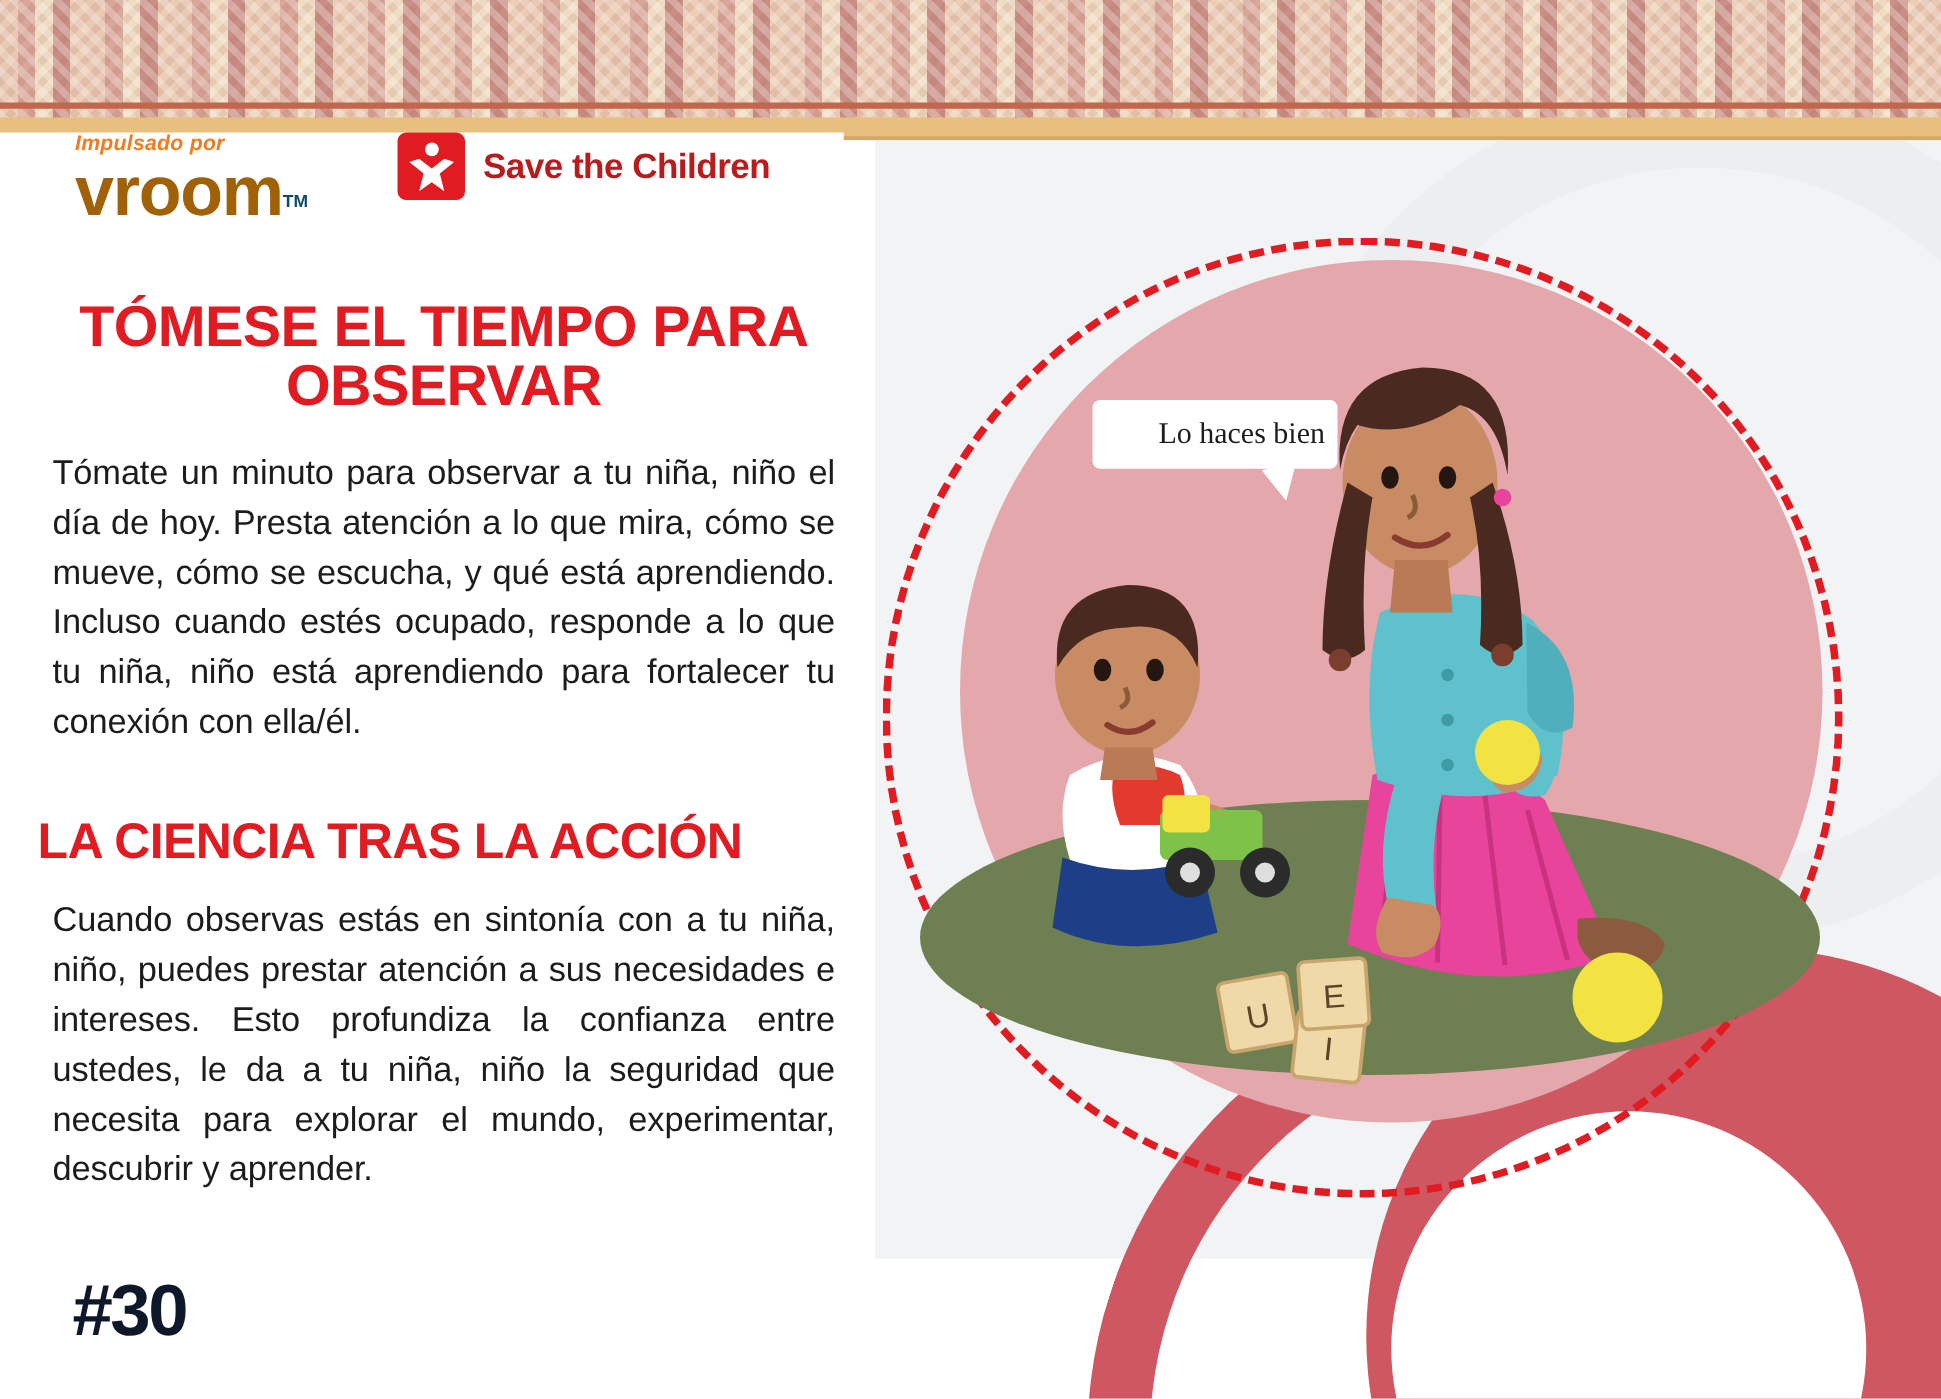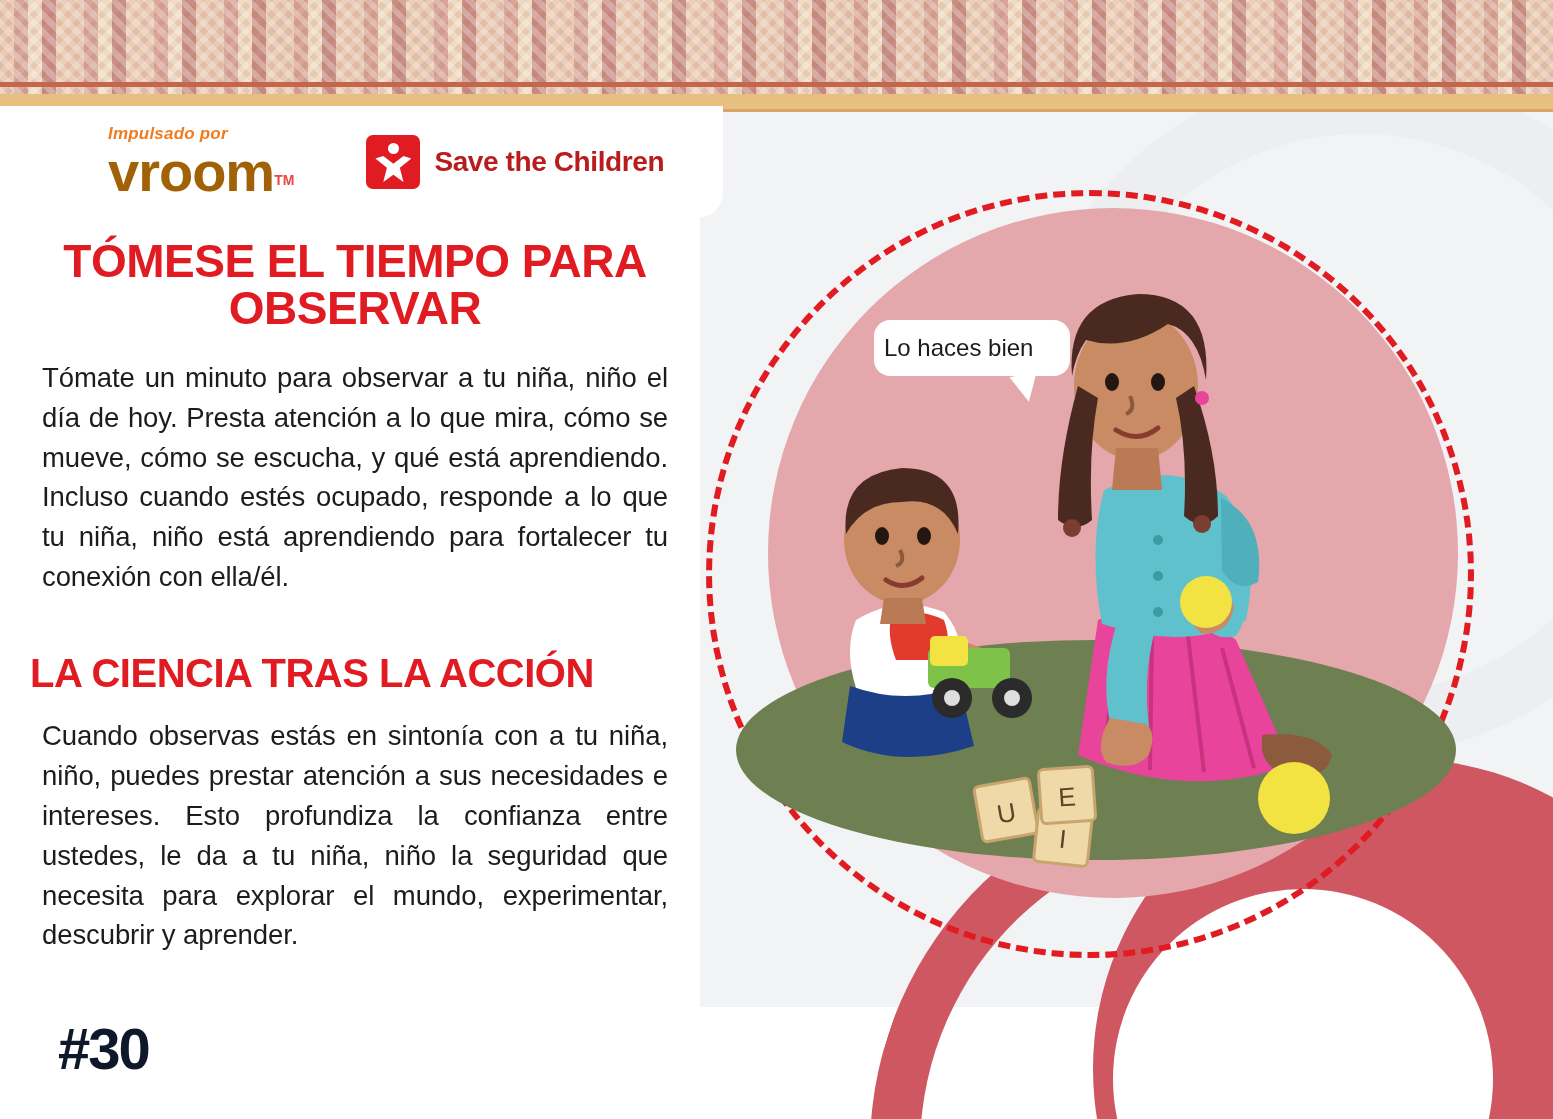--- a/index.html
+++ b/index.html
@@ -104,23 +104,22 @@
 
   
   .logo-card {
     position: absolute;
     left: 0; top: 106px;
     width: 675px;
     height: 112px;
     background: #ffffff;
     border-bottom-right-radius: 26px;
     display: flex;
-    align-items: center;
+    align-items: flex-start;
     z-index: 5;
-    padding-left: 48px;
   }
   .vroom-block {
     margin-left: 60px;
     line-height: 1;
   }
   .vroom-kicker {
     font-size: 17px;
     font-weight: bold;
     color: #f07c1f;
     letter-spacing: .2px;
@@ -130,21 +129,21 @@
   .vroom-word {
     font-size: 56px;
     font-weight: bold;
     color: #a16207;
     letter-spacing: -1px;
     position: relative;
     display: inline-block;
   }
   .vroom-tm {
     font-size: 14px;
-    color: #ef4444;
+    color: #0c4a6e;
     vertical-align: super;
     font-weight: bold;
   }
   .stc-block {
     display: flex;
     align-items: center;
     margin-left: 72px;
   }
   .stc-mark {
     width: 54px; height: 54px;
@@ -256,26 +255,27 @@
   .illus-svg {
     position: absolute;
     left: 0; top: 0;
     width: 100%; height: 100%;
   }
   .speech {
     position: absolute;
     left: 168px; top: 130px;
     width: 196px;
     background: #ffffff;
-    border-radius: 16px;
+    border-radius: 6px;
     padding: 14px 10px;
-    text-align: left;
+    text-align: right;
     font-size: 24px;
     color: #1c1c1c;
     box-sizing: border-box;
+    font-family: Liberation Serif, serif;
   }
   .speech::after {
     content: "";
     position: absolute;
     right: 30px; bottom: -26px;
     border-width: 28px 14px 0 14px;
     border-style: solid;
     border-color: #ffffff transparent transparent transparent;
     transform: rotate(-12deg);
   }

